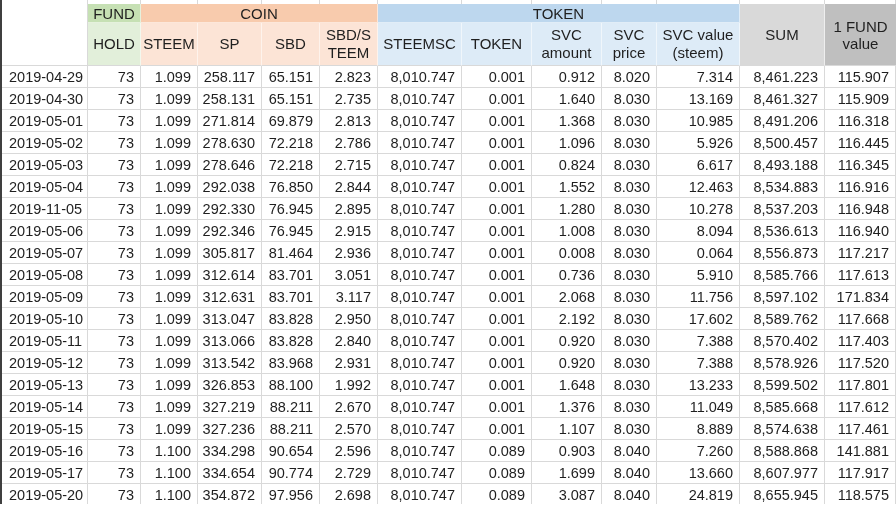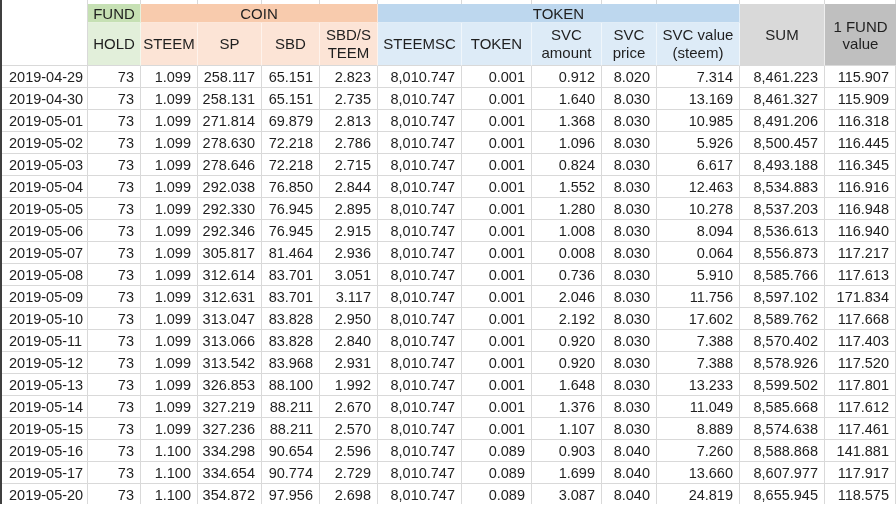--- a/index.html
+++ b/index.html
@@ -198,21 +198,21 @@
     <td>2.844</td>
     <td>8,010.747</td>
     <td>0.001</td>
     <td>1.552</td>
     <td>8.030</td>
     <td>12.463</td>
     <td>8,534.883</td>
     <td>116.916</td>
   </tr>
         <tr class="r">
-    <td class="date">2019-05-05</td>
+    <td class="date">2019-11-05</td>
     <td>73</td>
     <td>1.099</td>
     <td>292.330</td>
     <td>76.945</td>
     <td>2.895</td>
     <td>8,010.747</td>
     <td>0.001</td>
     <td>1.280</td>
     <td>8.030</td>
     <td>10.278</td>
@@ -266,21 +266,21 @@
   </tr>
         <tr class="r">
     <td class="date">2019-05-09</td>
     <td>73</td>
     <td>1.099</td>
     <td>312.631</td>
     <td>83.701</td>
     <td>3.117</td>
     <td>8,010.747</td>
     <td>0.001</td>
-    <td>2.046</td>
+    <td>2.068</td>
     <td>8.030</td>
     <td>11.756</td>
     <td>8,597.102</td>
     <td>171.834</td>
   </tr>
         <tr class="r">
     <td class="date">2019-05-10</td>
     <td>73</td>
     <td>1.099</td>
     <td>313.047</td>

